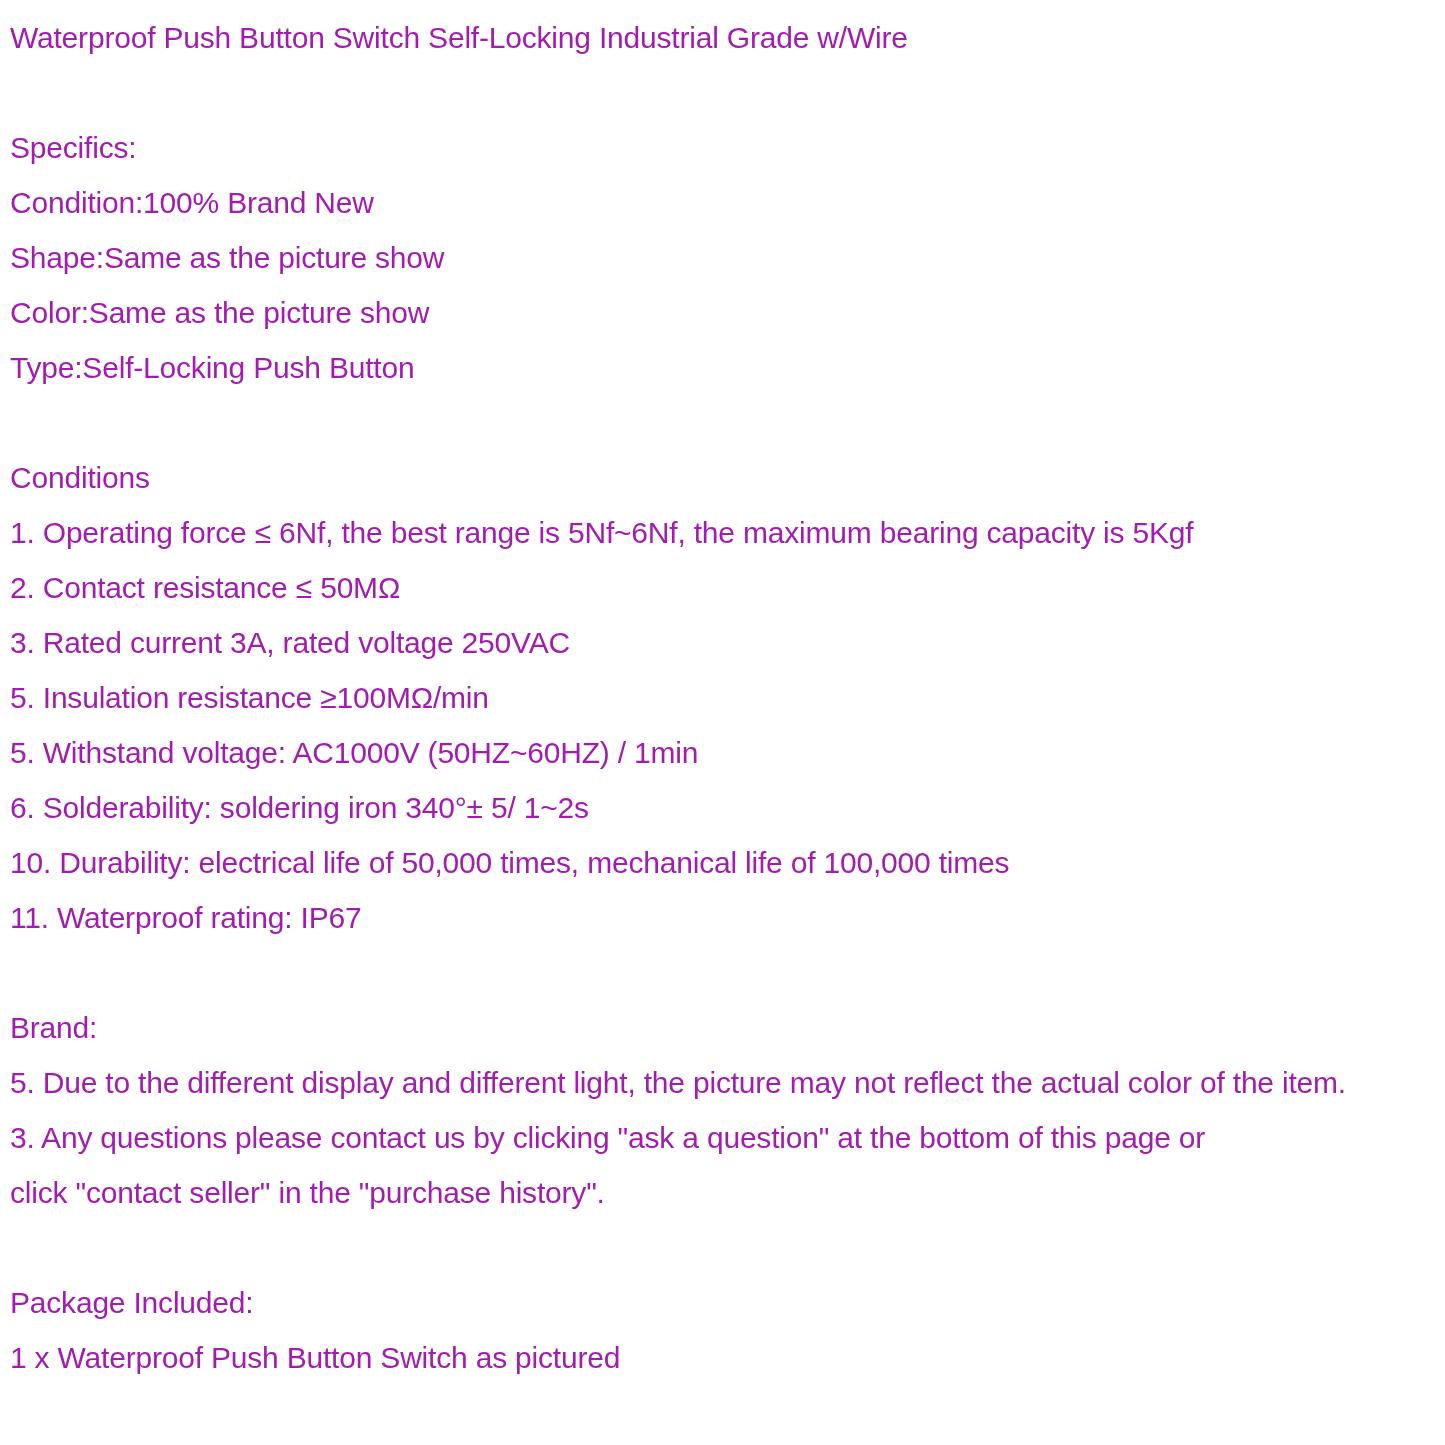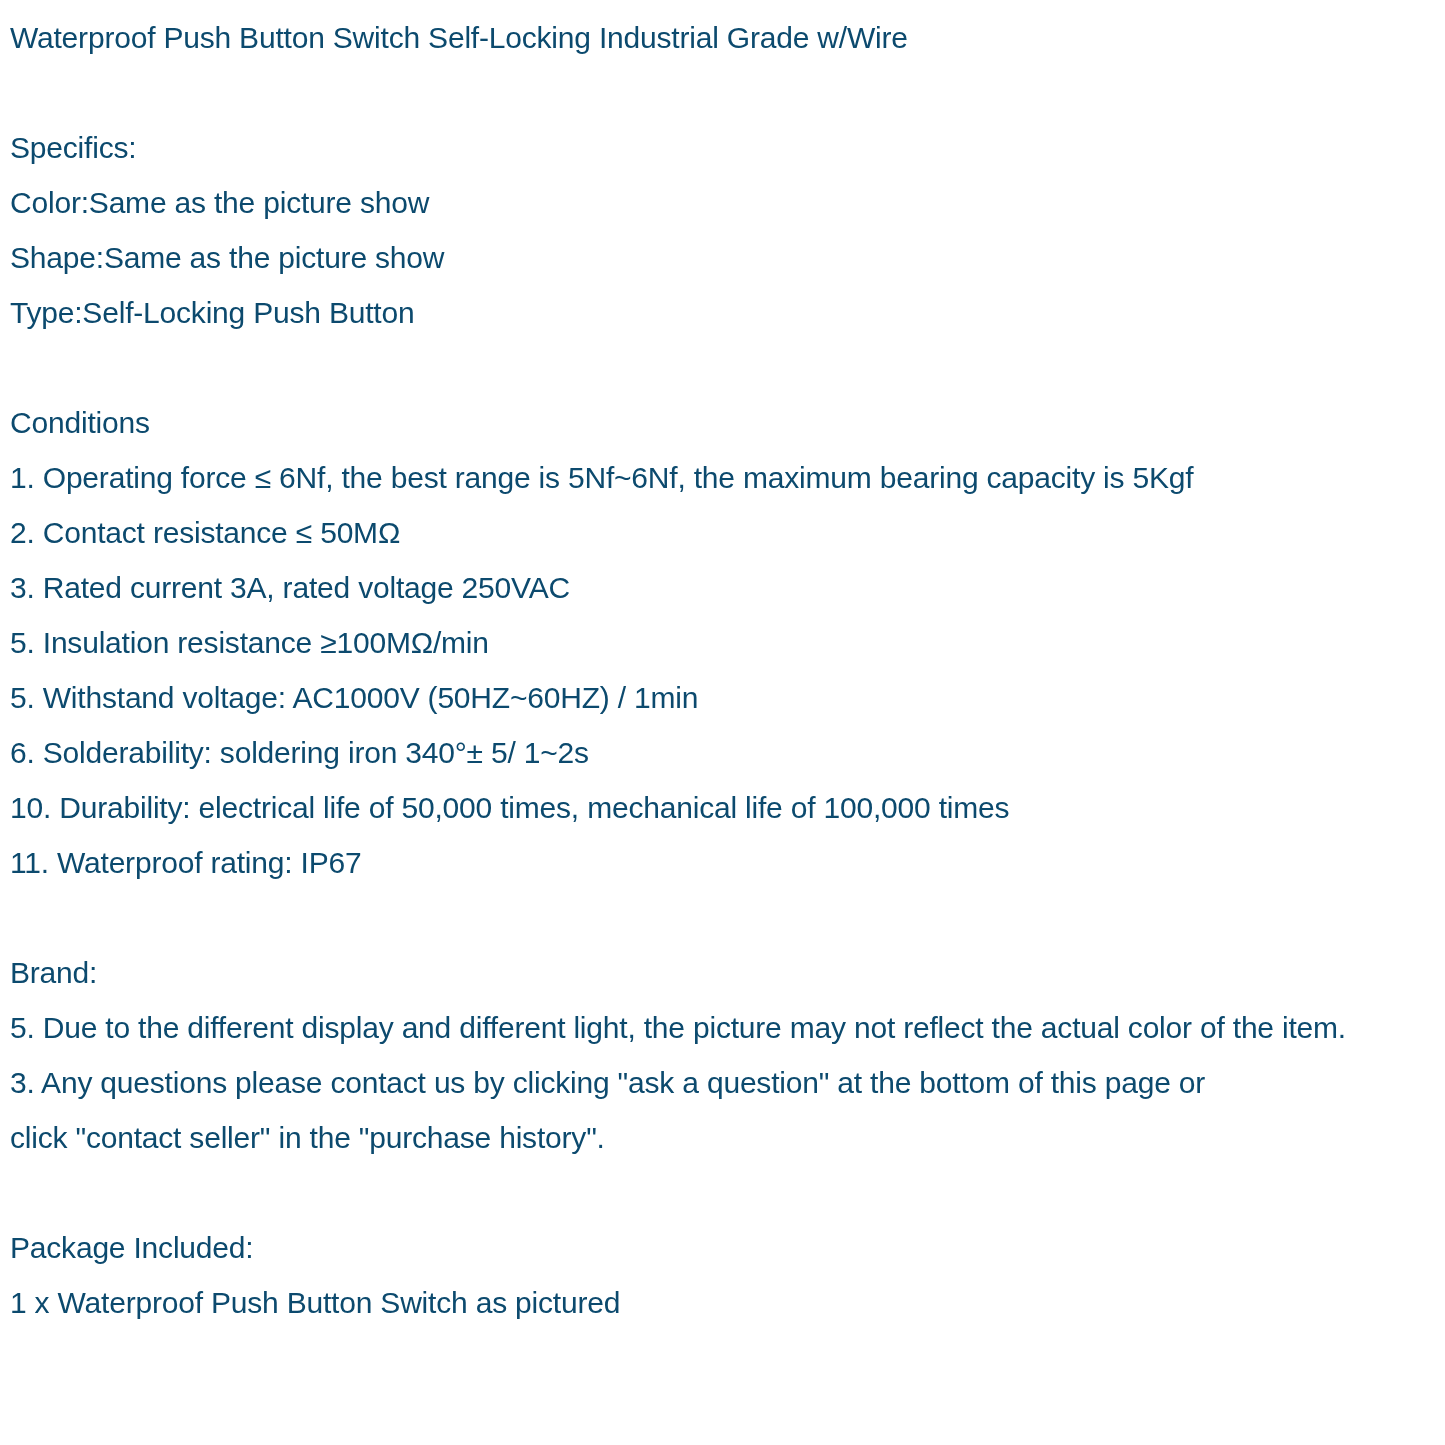--- a/index.html
+++ b/index.html
@@ -13,21 +13,21 @@
     overflow: hidden;
   }
   .page {
     box-sizing: border-box;
     width: 1445px;
     height: 1445px;
     padding: 10px 12px 0 10px;
     font-family: "Liberation Sans", sans-serif;
     font-size: 30px;
     font-weight: 400;
-    color: #0c4a6e;
+    color: #a21caf;
     letter-spacing: -0.2px;
   }
   .line {
     height: 55px;
     line-height: 55px;
     white-space: nowrap;
   }
   .spacer {
     height: 55px;
   }
@@ -36,22 +36,23 @@
 <body>
 
 <div class="page">
 
   <div class="line">Waterproof Push Button Switch Self-Locking Industrial Grade w/Wire</div>
 
   <div class="spacer"></div>
 
   <section>
     <div class="line">Specifics:</div>
+    <div class="line">Condition:100% Brand New</div>
+    <div class="line">Shape:Same as the picture show</div>
     <div class="line">Color:Same as the picture show</div>
-    <div class="line">Shape:Same as the picture show</div>
     <div class="line">Type:Self-Locking Push Button</div>
   </section>
 
   <div class="spacer"></div>
 
   <section>
     <div class="line">Conditions</div>
     <div class="line">1. Operating force ≤ 6Nf, the best range is 5Nf~6Nf, the maximum bearing capacity is 5Kgf</div>
     <div class="line">2. Contact resistance ≤ 50MΩ</div>
     <div class="line">3. Rated current 3A, rated voltage 250VAC</div>

